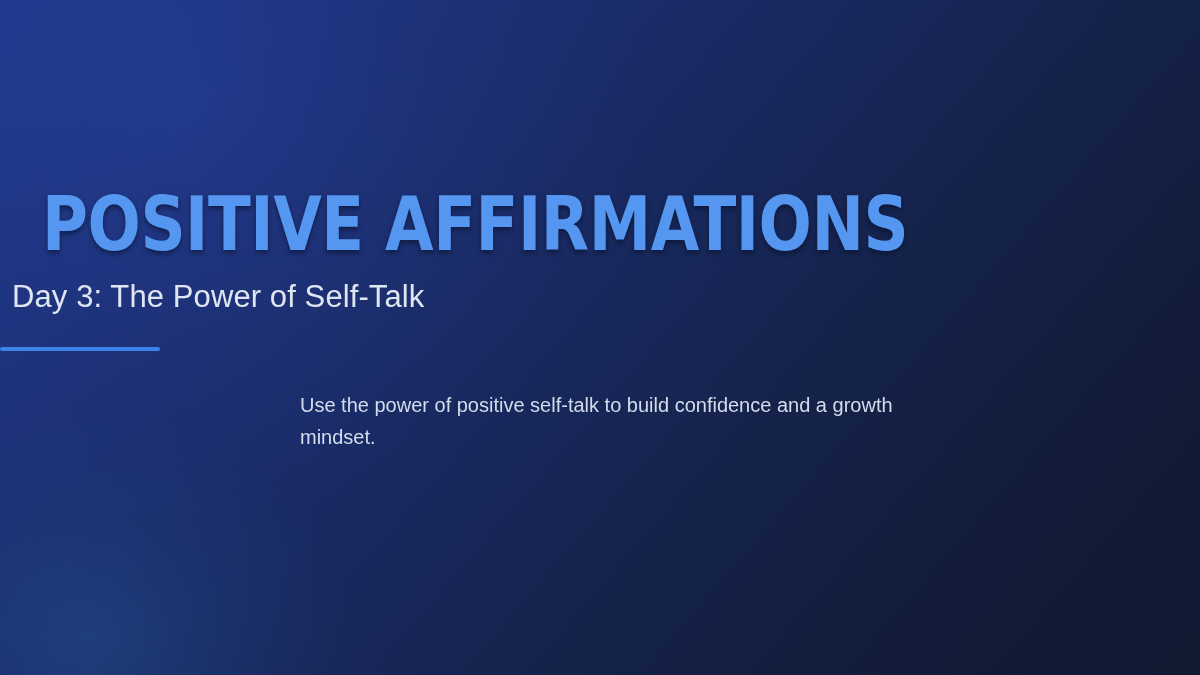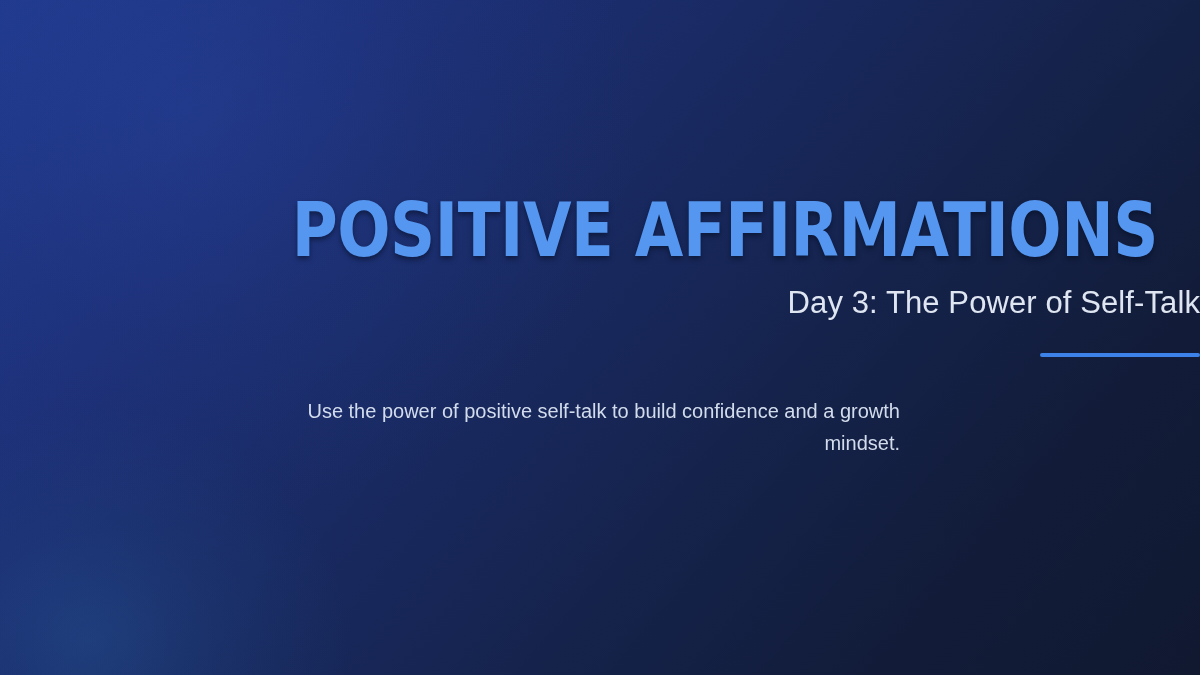--- a/index.html
+++ b/index.html
@@ -52,22 +52,22 @@
                 rgba(46, 78, 176, 0.26) 0%,
                 rgba(40, 68, 152, 0.11) 55%,
                 rgba(34, 58, 130, 0.0) 100%);
     pointer-events: none;
   }
 
   #content {
     position: absolute;
     left: 0;
     right: 0;
-    top: 190px;
-    text-align: right;
+    top: 184px;
+    text-align: left;
   }
 
   #title {
     margin: 0;
     font-size: 75px;
     line-height: 80px;
     font-weight: 700;
     letter-spacing: -0.5px;
     color: #5596f0;
     font-family: "DejaVu Sans", sans-serif;
@@ -77,20 +77,21 @@
     white-space: nowrap;
   }
 
   #subtitle {
     margin: 14px 0 0 0;
     font-size: 31px;
     line-height: 38px;
     font-weight: 400;
     color: #dfe6f2;
     letter-spacing: 0.1px;
+    padding-left: 12px;
   }
 
   #divider-wrap {
     margin-top: 30px;
     height: 5px;
     line-height: 0;
   }
 
   #divider {
     display: inline-block;

